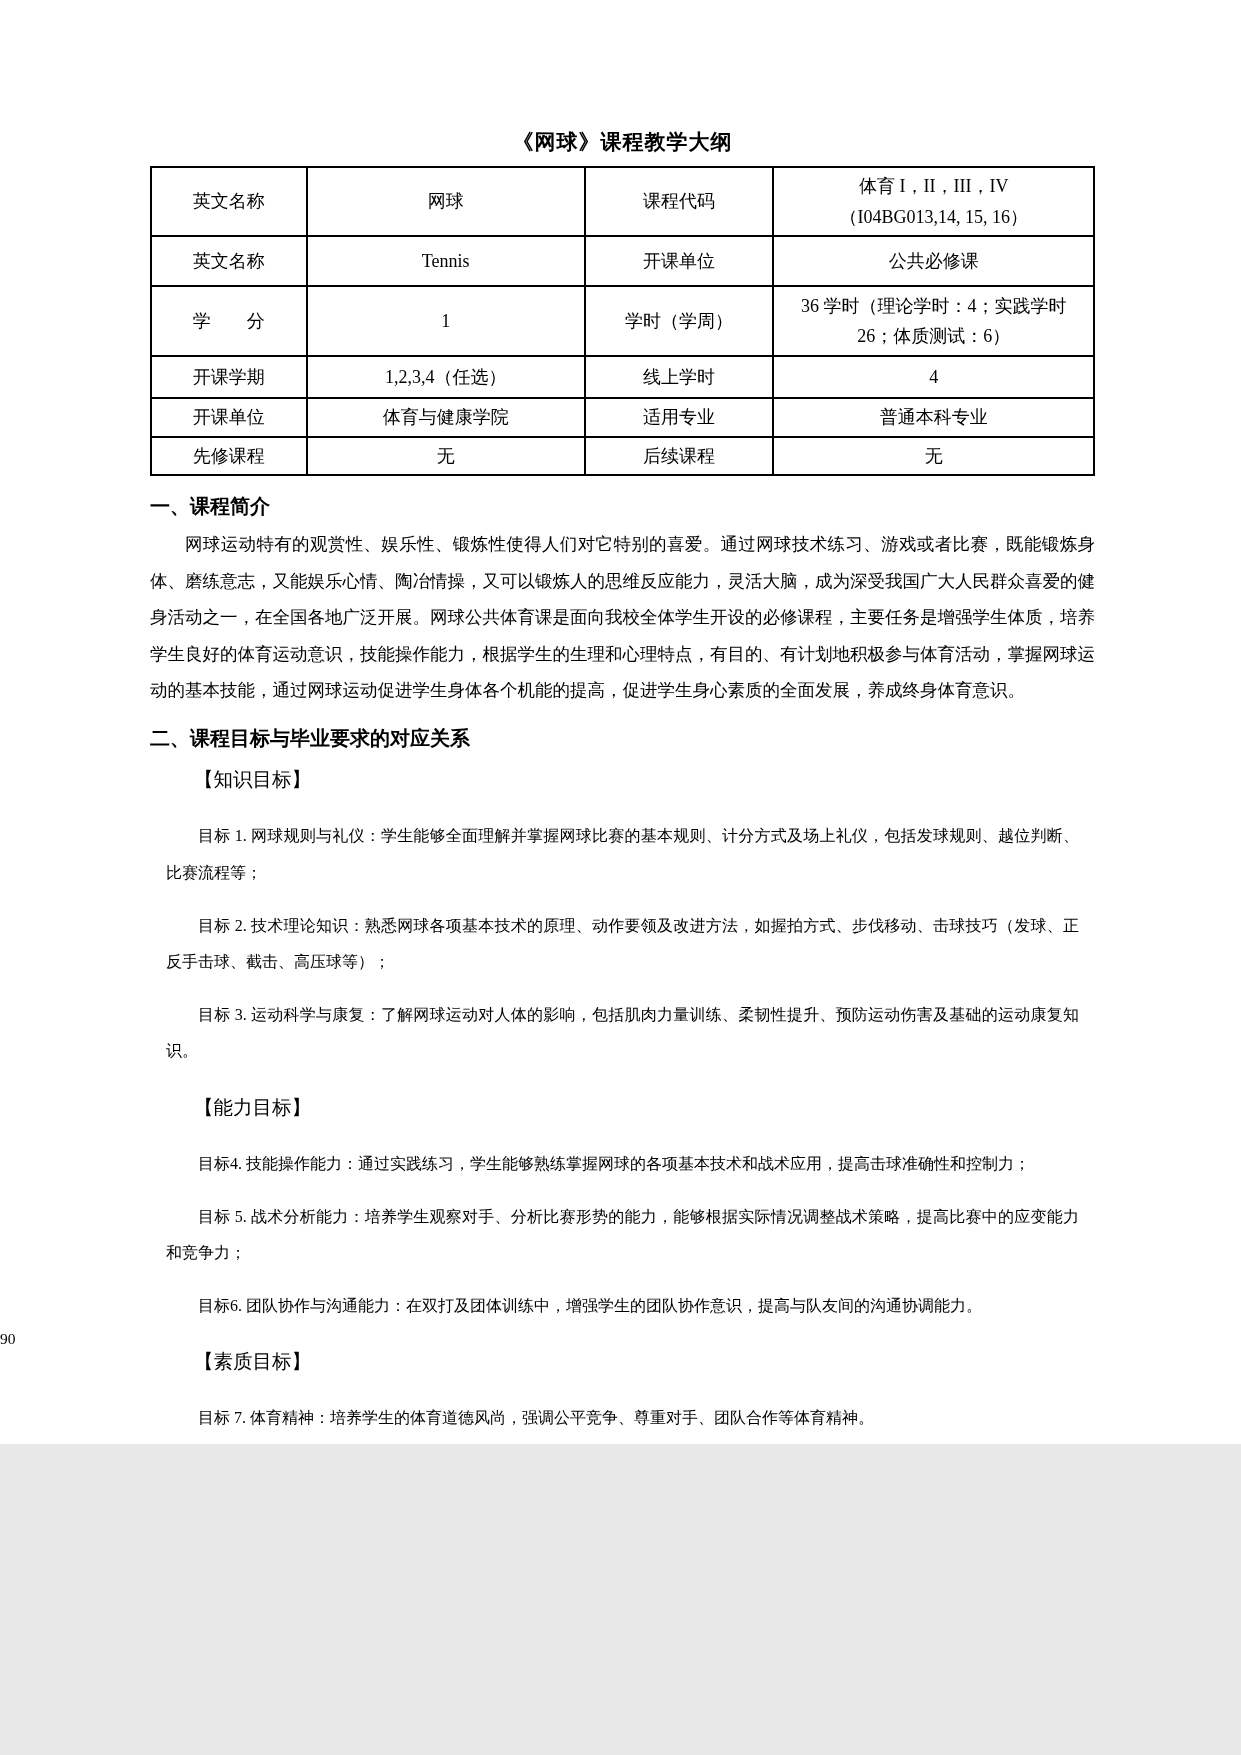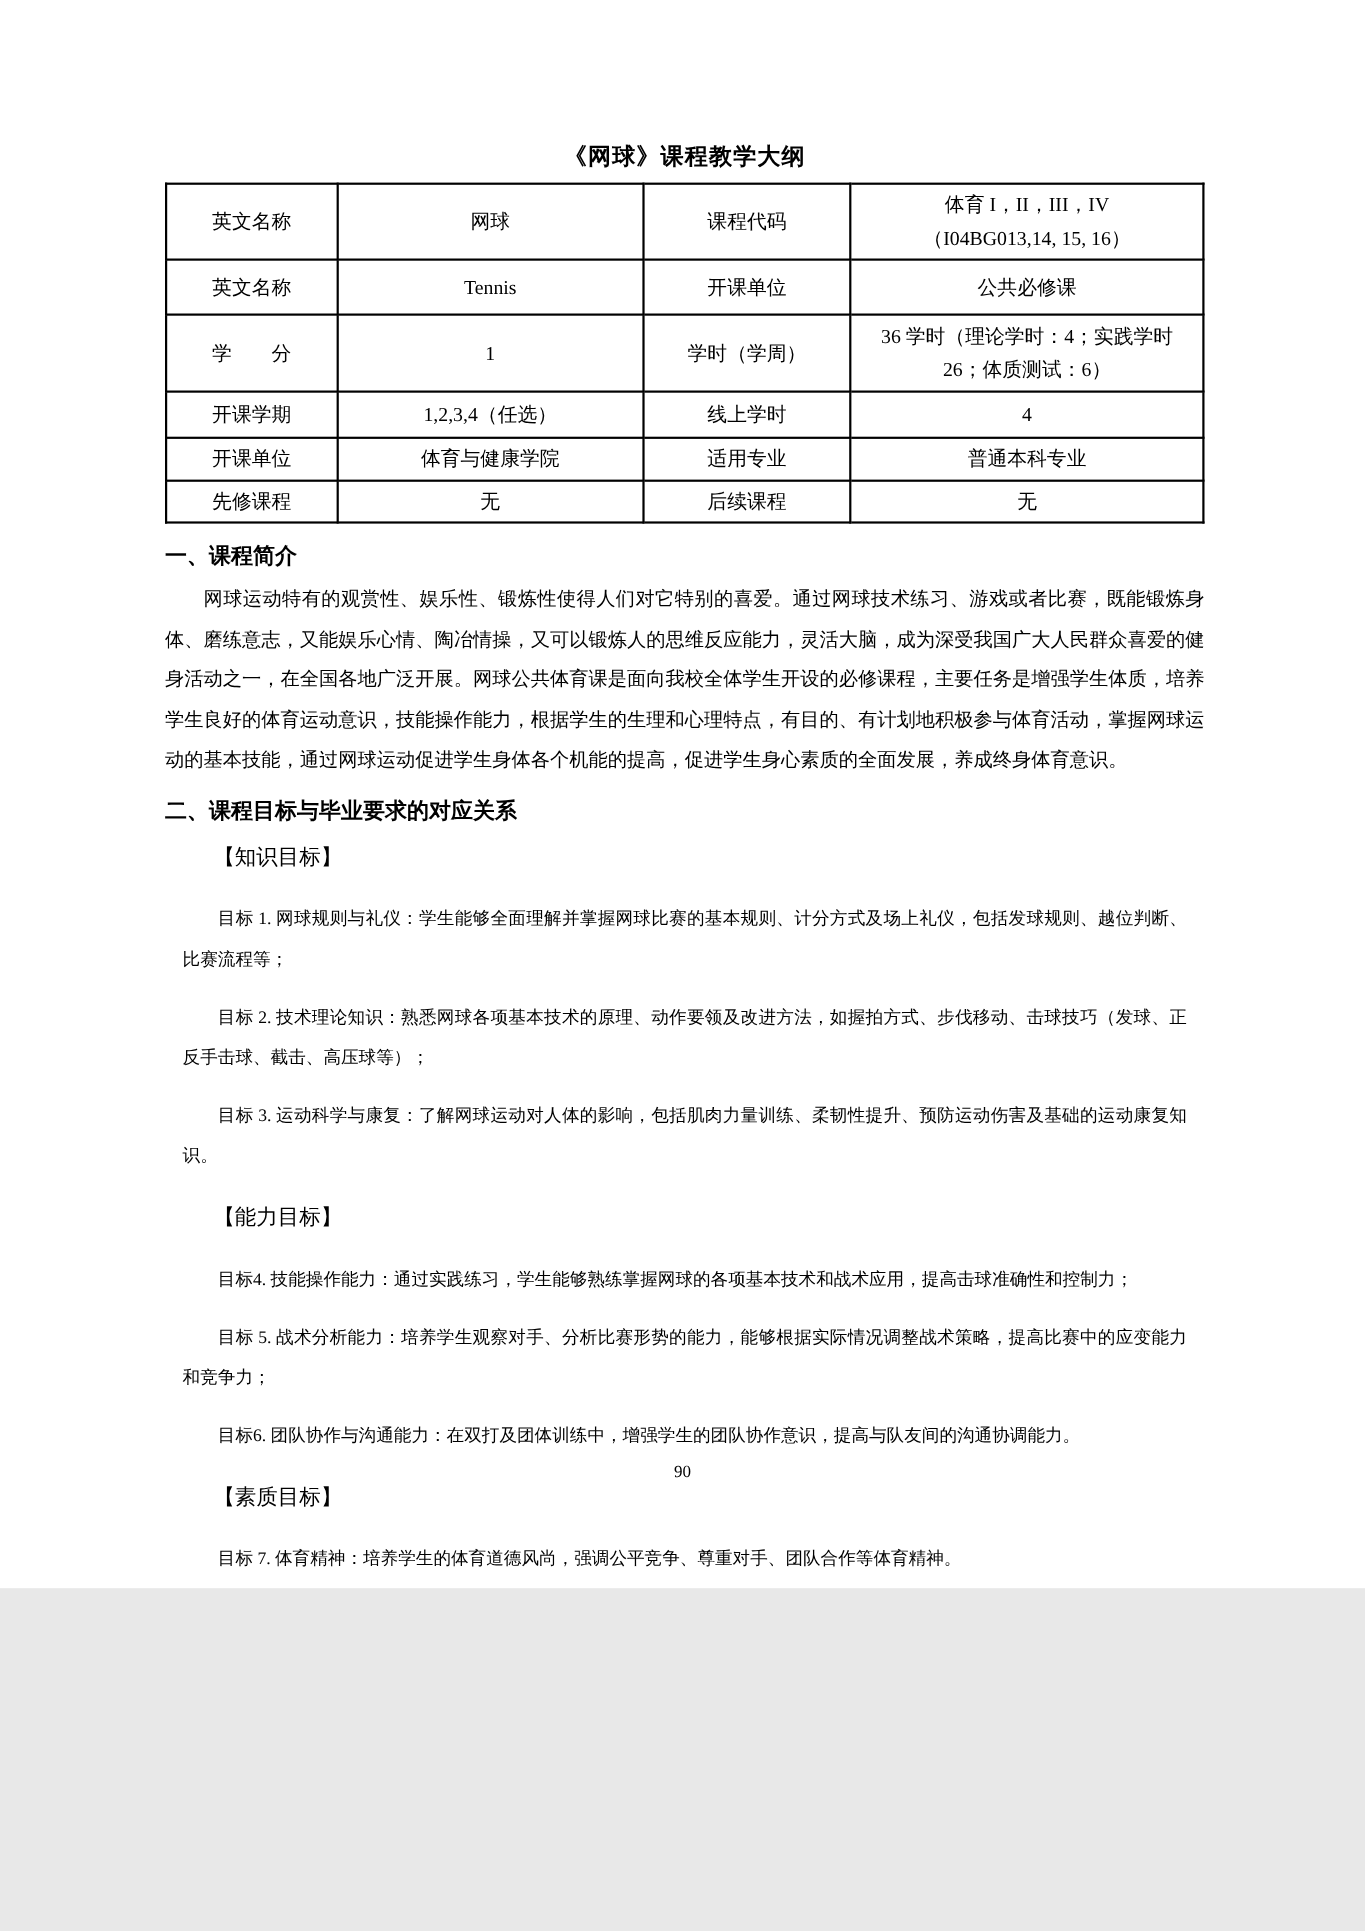--- a/index.html
+++ b/index.html
@@ -46,21 +46,21 @@
   }
   .bracket-heading{
     font-size:19.5px;line-height:44px;margin:0 0 0 44px;
   }
   .goal{
     font-size:16px;line-height:36.6px;
     text-align:justify;text-indent:2em;margin:16px;
   }
   .page-number{
     position:absolute;left:0;right:0;bottom:96px;
-    text-align:center;font-size:15.5px;
+    text-align:left;font-size:15.5px;
   }
 </style>
 </head>
 <body>
 
 <div class="page">
 
   <h1 class="doc-title">《网球》课程教学大纲</h1>
 
   <table class="course-table">

